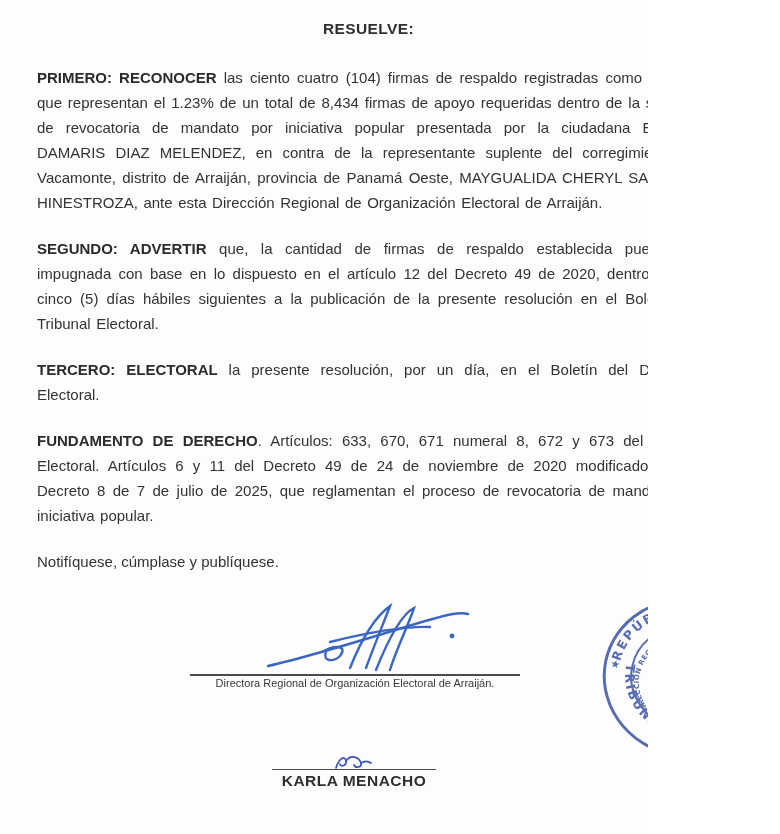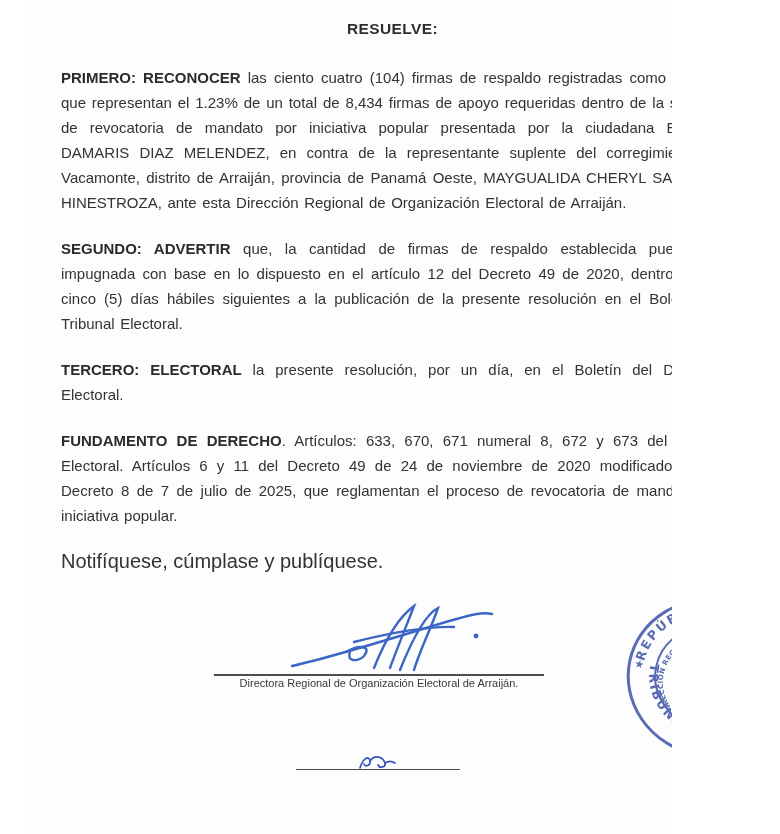--- a/index.html
+++ b/index.html
@@ -3,36 +3,35 @@
 <meta charset="utf-8">
 <style>
   html,body{margin:0;padding:0;background:#ffffff;}
   .page{
     position:relative;
     width:648px;height:834px;
     background:#fdfdfd;
     font-family:"Liberation Sans",sans-serif;
     color:#313131;
     overflow:hidden;
-    margin-left:24px;
   }
   .textcol{
     position:absolute;left:37px;top:16px;width:663px;
   }
   .heading{
     font-size:15.5px;font-weight:bold;text-align:center;
     letter-spacing:.4px;line-height:25px;margin:0 0 24px 0;color:#2e2e2e;
   }
   .para{
     font-size:15px;line-height:25px;text-align:justify;
     word-spacing:1.4px;margin:0 0 21px 0;color:#333333;
   }
   .para b{font-weight:bold;color:#2b2b2b;}
   .closing{
-    font-size:20px;line-height:25px;text-align:left;margin:0;color:#333333;
+    font-size:15px;line-height:25px;text-align:left;margin:0;color:#333333;
   }
   .sig1{
     position:absolute;left:155px;top:600px;width:400px;text-align:center;
   }
   .sig1 .scribble{display:block;margin:0 auto -6px auto;position:relative;left:14px;}
   .sig-line{border-top:2px solid #4c4c4c;width:330px;margin:0 auto;height:0;}
   .sig-line.small{width:164px;border-top-width:1.5px;}
   .sig-name{font-size:15.5px;font-weight:bold;letter-spacing:.5px;margin-top:2px;color:#2f2f2f;}
   .sig-title{font-size:11px;margin-top:1px;color:#383838;}
   .sig2{
@@ -125,15 +124,16 @@
 
   <div class="sig2">
     <svg class="scribble" width="48" height="20" viewBox="0 0 48 20">
       <g fill="none" stroke="#3a55b8" stroke-width="1.7" stroke-linecap="round">
         <path d="M6,16 C9,6 15,3 16,9 C17,13 11,16 10,12"></path>
         <path d="M16,9 C21,2 29,5 31,11 C32,15 26,17 24,13"></path>
         <path d="M31,11 C34,9 38,9 41,11"></path>
       </g>
     </svg>
     <div class="sig-line small"></div>
+    <div class="sig-name">KARLA MENACHO</div>
   </div>
 
 </div>
 
 </body></html>

